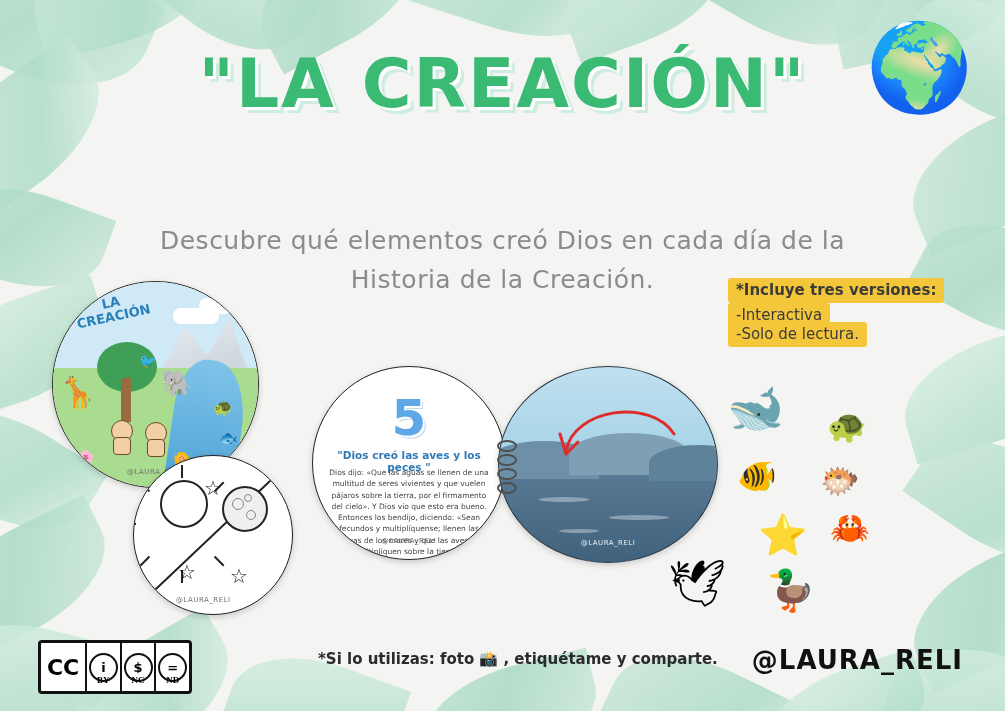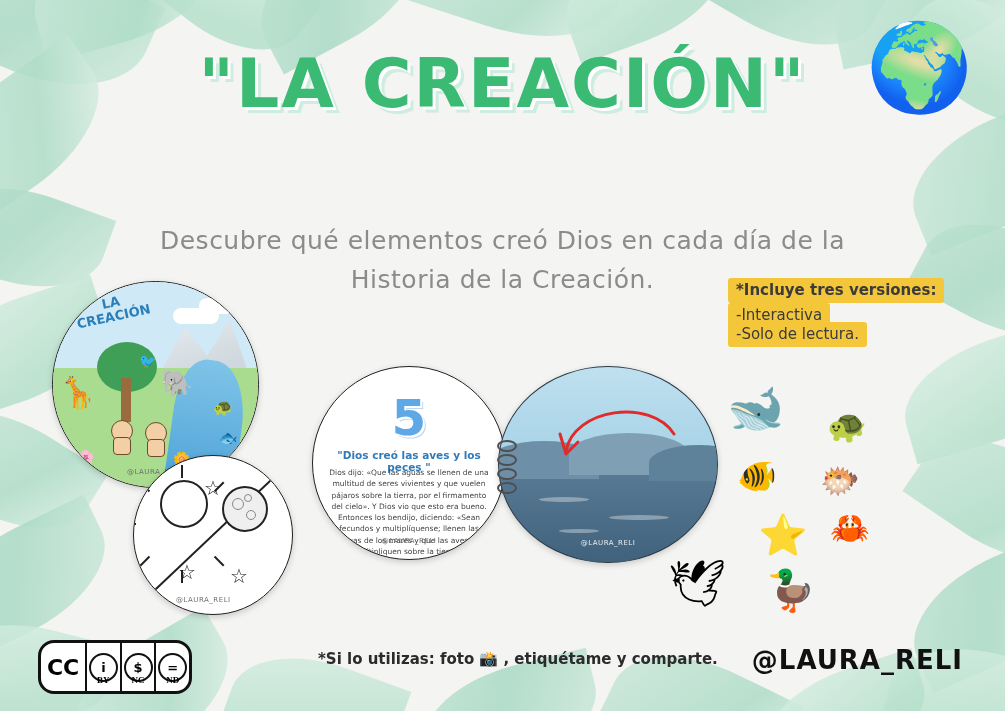--- a/index.html
+++ b/index.html
@@ -105,21 +105,21 @@
 
   
   .sticker{position:absolute;}
   .s-emoji{font-size:40px;line-height:1;}
   .s-emoji.sm{font-size:32px;}
   .s-emoji.lg{font-size:46px;}
 
   
   .cc{
     position:absolute;left:38px;top:640px;width:148px;height:48px;
-    border:3px solid #111;border-radius:16px;background:#fff;display:flex;
+    border:3px solid #111;border-radius:4px;background:#fff;display:flex;
   }
   .cc-cell{flex:1;display:flex;align-items:center;justify-content:center;border-right:2px solid #111;position:relative;}
   .cc-cell:last-child{border-right:none;}
   .cc-badge{width:25px;height:25px;border:2px solid #111;border-radius:50%;display:flex;align-items:center;justify-content:center;font-size:13px;font-weight:bold;font-family:"DejaVu Sans", sans-serif;}
   .cc-sub{position:absolute;bottom:6px;font-size:9px;font-weight:bold;font-family:Liberation Serif, serif;}
   .cc-wide{flex:1.35;}
   .footnote{
     position:absolute;left:318px;top:650px;font-size:15px;color:#2b2b2b;font-weight:bold;
     font-family:"DejaVu Sans", sans-serif;
   }

